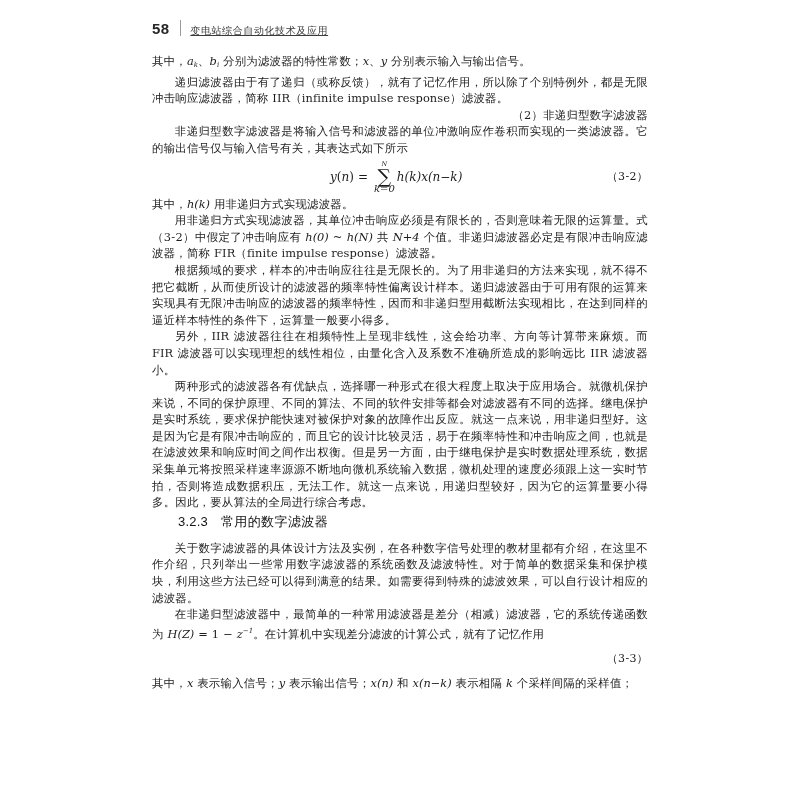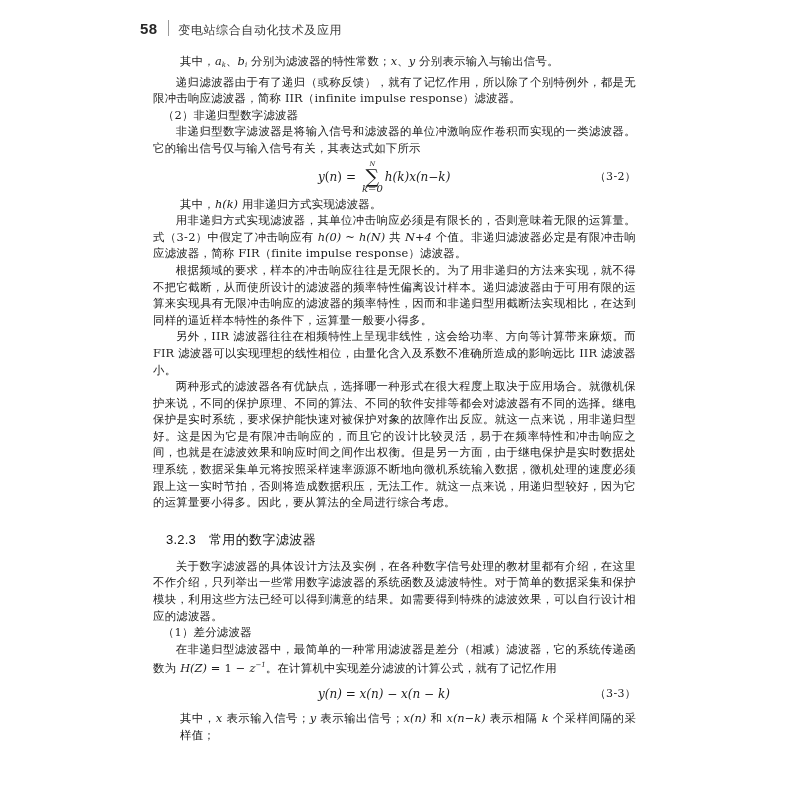--- a/index.html
+++ b/index.html
@@ -15,21 +15,21 @@
     color: #1b1b1b;
   }
   .page {
     position: relative;
     width: 800px;
     height: 800px;
     background: #ffffff;
   }
   .content {
     position: absolute;
-    left: 140px;
+    left: 152px;
     top: 18px;
     width: 496px;
   }
 
   
   .runhead {
     display: flex;
     align-items: baseline;
     height: 26px;
     margin-bottom: 9px;
@@ -45,46 +45,48 @@
   .rule {
     width: 1px;
     height: 16px;
     background: #9a9a9a;
     margin: 0 9px 0 11px;
     position: relative;
     top: 2px;
   }
   .runtitle {
     font-family: "DejaVu Serif", "Liberation Serif", serif;
-    font-size: 12px;
+    font-size: 10px;
     color: #3b3b3b;
     letter-spacing: 0.6px;
     line-height: 1;
+    text-decoration: underline;
   }
 
   
   p.body {
     margin: 0;
     font-size: 11.4px;
     line-height: 16.6px;
     text-align: justify;
     text-justify: inter-ideograph;
     letter-spacing: 0.25px;
     color: #1c1c1c;
   }
-  p.body.indent { text-indent: 2em; margin-left: 13px; }
-  p.body.noindent { text-indent: 0; margin-left: 40px; }
+  p.body.indent { text-indent: 2em; }
+  p.body.noindent { text-indent: 0; }
 
   .label-line {
     margin: 0;
     font-size: 11.4px;
     line-height: 16.6px;
     text-indent: 2em;
     letter-spacing: 0.25px;
     color: #1c1c1c;
+    text-align: right;
   }
 
   
   i.m {
     font-family: "DejaVu Serif", "Liberation Serif", serif;
     font-style: italic;
     letter-spacing: 0;
   }
   .rm { font-style: normal; }
   sub.sm {
@@ -162,21 +164,21 @@
     top: 0;
     font-size: 12px;
     font-style: italic;
     font-family: "DejaVu Serif", "Liberation Serif", serif;
     white-space: nowrap;
     line-height: 24px;
   }
 
   
   h3.sect {
-    margin: 20px 0 9px 0;
+    margin: 2px 0 9px 0;
     padding-left: 2em;
     font-family: "Liberation Sans", sans-serif;
     font-weight: normal;
     font-size: 13px;
     letter-spacing: 0.4px;
     color: #141414;
   }
   h3.sect .num {
     font-family: "Liberation Sans", sans-serif;
     letter-spacing: 0.2px;
@@ -227,25 +229,23 @@
     <p class="body indent">根据频域的要求，样本的冲击响应往往是无限长的。为了用非递归的方法来实现，就不得不把它截断，从而使所设计的滤波器的频率特性偏离设计样本。递归滤波器由于可用有限的运算来实现具有无限冲击响应的滤波器的频率特性，因而和非递归型用截断法实现相比，在达到同样的逼近样本特性的条件下，运算量一般要小得多。</p>
 
     <p class="body indent"><span>另外，</span><span class="latin">IIR</span><span> 滤波器往往在相频特性上呈现非线性，这会给功率、方向等计算带来麻烦。而 </span><span class="latin">FIR</span><span> 滤波器可以实现理想的线性相位，由量化含入及系数不准确所造成的影响远比 </span><span class="latin">IIR</span><span> 滤波器小。</span></p>
 
     <p class="body indent">两种形式的滤波器各有优缺点，选择哪一种形式在很大程度上取决于应用场合。就微机保护来说，不同的保护原理、不同的算法、不同的软件安排等都会对滤波器有不同的选择。继电保护是实时系统，要求保护能快速对被保护对象的故障作出反应。就这一点来说，用非递归型好。这是因为它是有限冲击响应的，而且它的设计比较灵活，易于在频率特性和冲击响应之间，也就是在滤波效果和响应时间之间作出权衡。但是另一方面，由于继电保护是实时数据处理系统，数据采集单元将按照采样速率源源不断地向微机系统输入数据，微机处理的速度必须跟上这一实时节拍，否则将造成数据积压，无法工作。就这一点来说，用递归型较好，因为它的运算量要小得多。因此，要从算法的全局进行综合考虑。</p>
 
     <h3 class="sect"><span class="num">3.2.3</span><span class="gap"></span><span>常用的数字滤波器</span></h3>
 
     <p class="body indent">关于数字滤波器的具体设计方法及实例，在各种数字信号处理的教材里都有介绍，在这里不作介绍，只列举出一些常用数字滤波器的系统函数及滤波特性。对于简单的数据采集和保护模块，利用这些方法已经可以得到满意的结果。如需要得到特殊的滤波效果，可以自行设计相应的滤波器。</p>
 
-    <p class="label-line">（1）差分滤波器</p>
 
     <p class="body indent"><span>在非递归型滤波器中，最简单的一种常用滤波器是差分（相减）滤波器，它的系统传递函数为 </span><i class="m">H(Z)</i><span> = 1 − </span><i class="m"><span>z</span><sup class="sm">−1</sup></i><span>。在计算机中实现差分滤波的计算公式，就有了记忆作用</span></p>
 
     <div class="eqrow" style="height:24px">
-      <span class="eqshort">y(n) = x(n) − x(n − k)</span>
       <span class="eqnum" style="top:4px">（3-3）</span>
     </div>
 
     <p class="body noindent"><span>其中，</span><i class="m">x</i><span> 表示输入信号；</span><i class="m">y</i><span> 表示输出信号；</span><i class="m">x(n)</i><span> 和 </span><i class="m">x(n−k)</i><span> 表示相隔 </span><i class="m">k</i><span> 个采样间隔的采样值；</span></p>
 
   </div>
 </div>
 
 </body></html>

